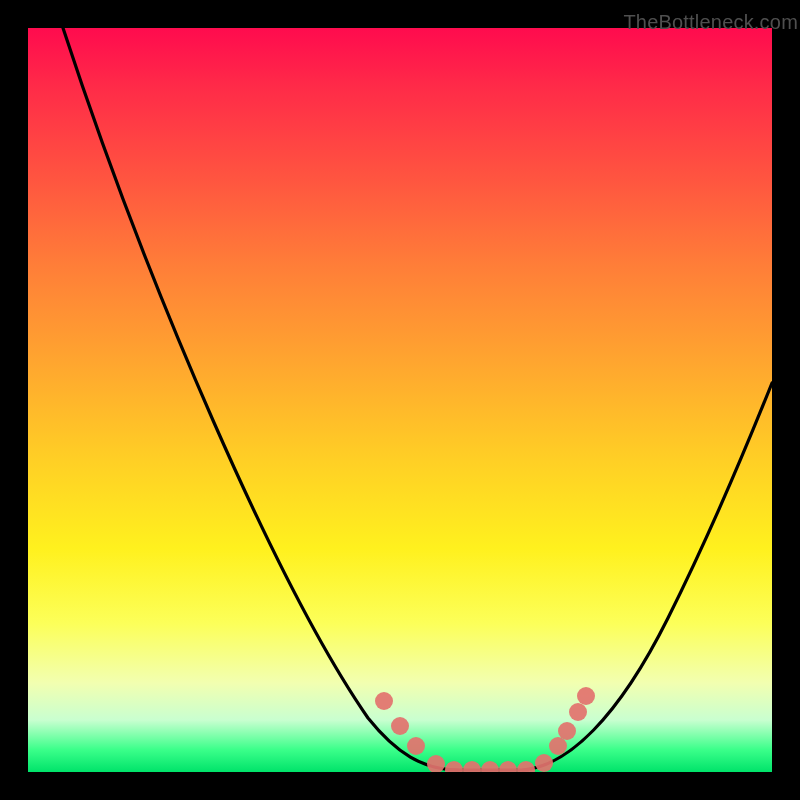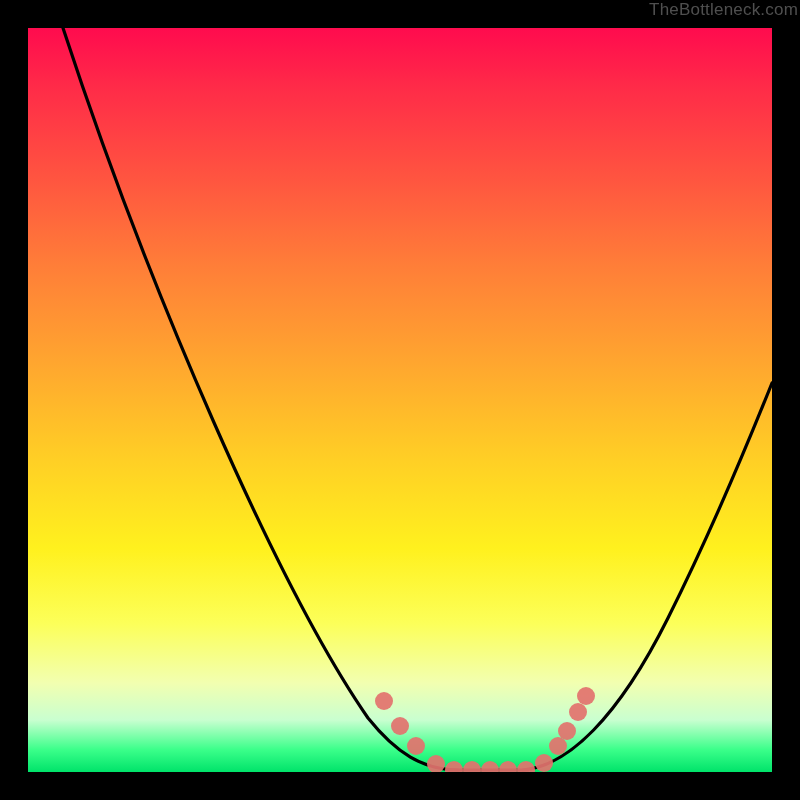--- a/index.html
+++ b/index.html
@@ -43,24 +43,24 @@
       #3bff8a 97%,
       #00e36a 100%
     );
   }
   svg.curves {
     position: absolute;
     inset: 0;
   }
   .watermark {
     position: absolute;
-    top: 0;
+    top: 11px;
     right: 2px;
     color: #4f4f4f;
-    font-size: 17px;
+    font-size: 20px;
     font-weight: 400;
     letter-spacing: 0.2px;
     user-select: none;
   }
 </style>
 </head>
 <body>
 
 <div class="frame">
 

